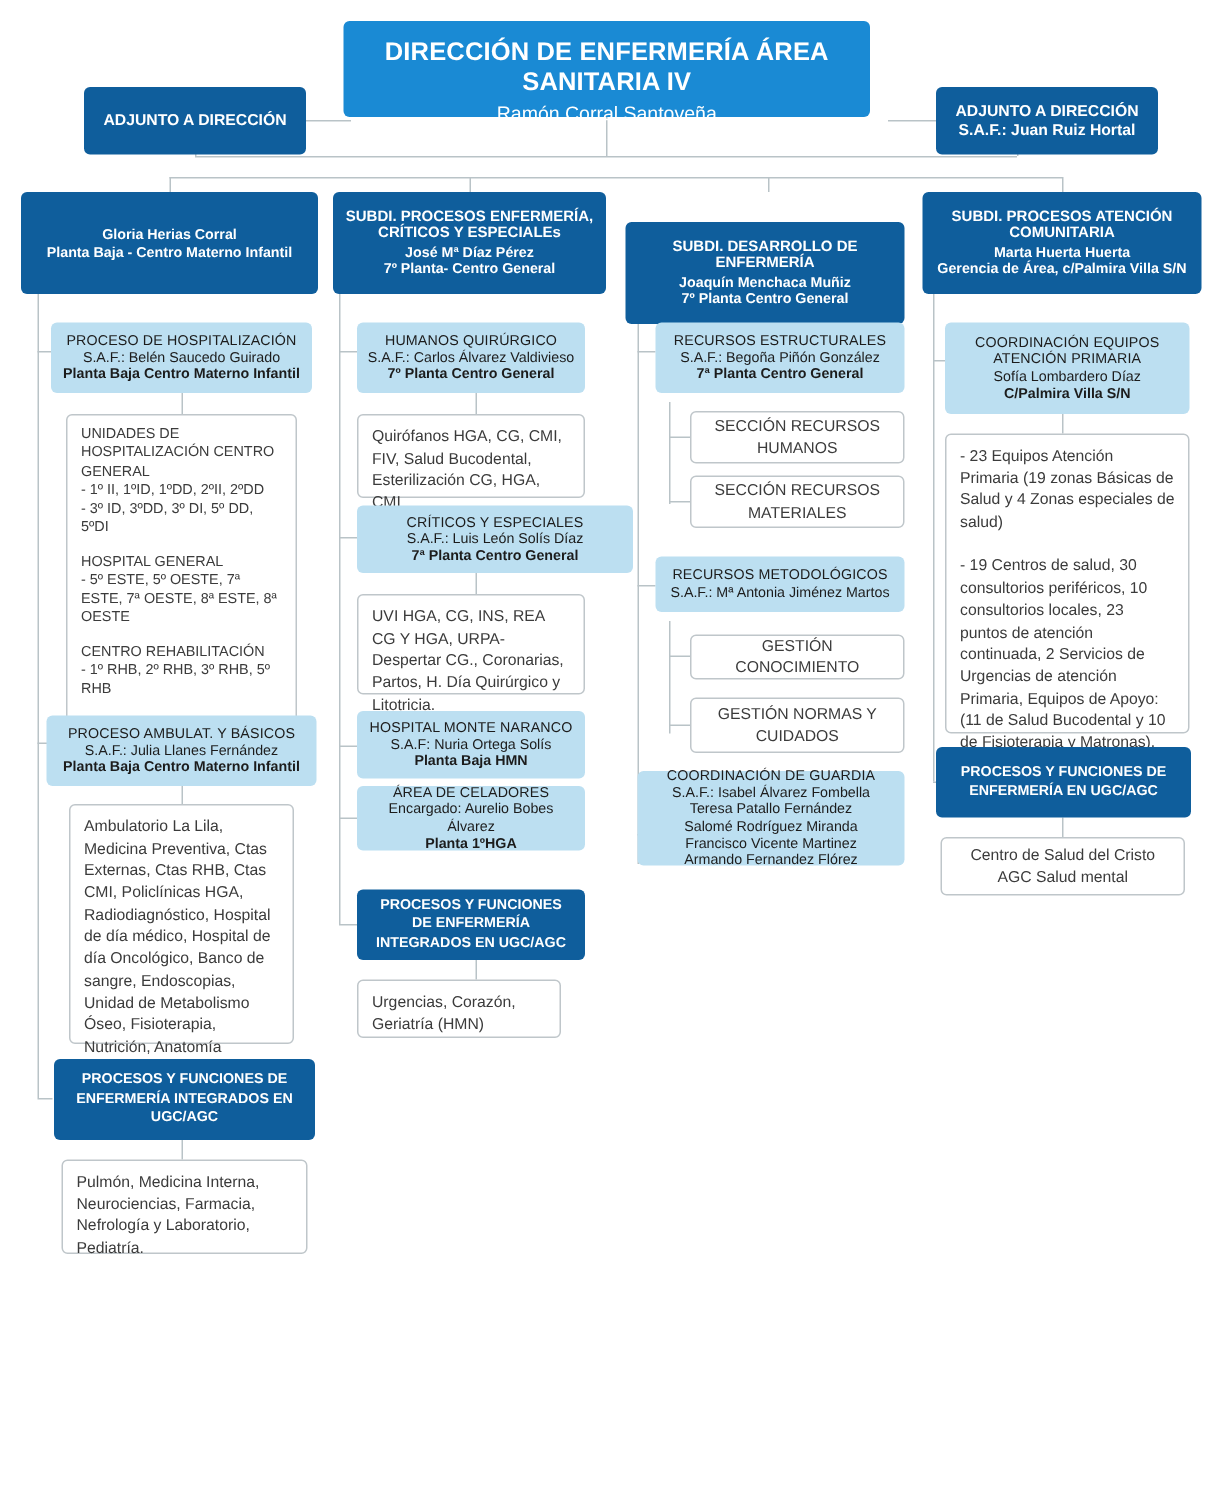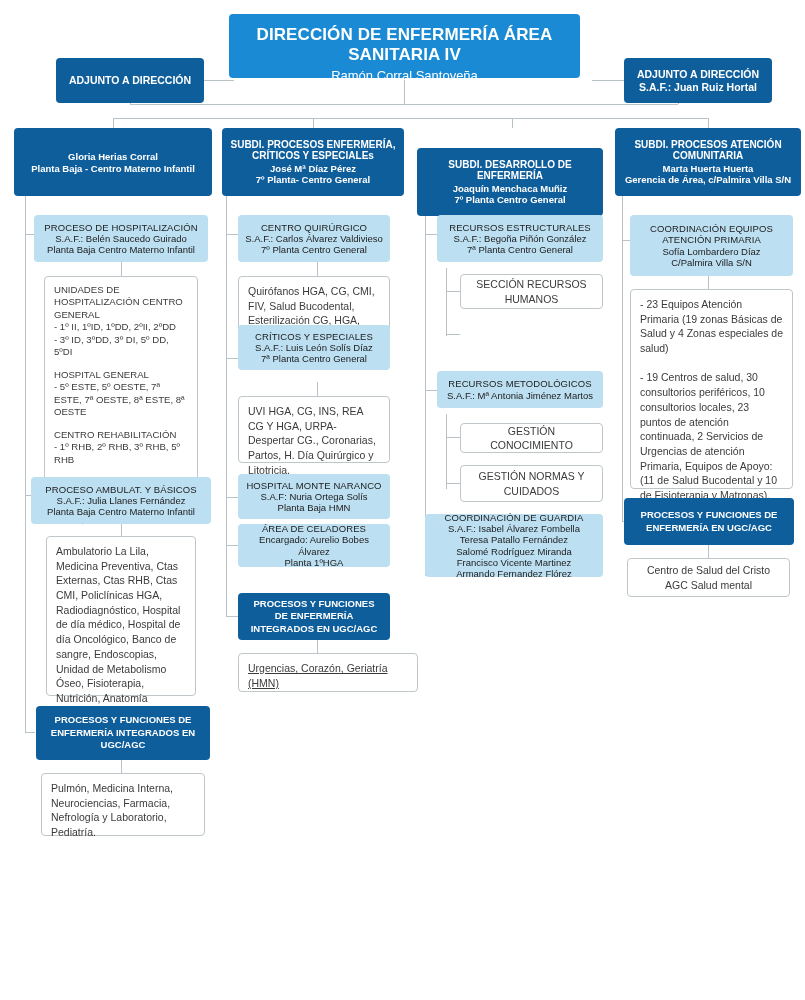--- a/index.html
+++ b/index.html
@@ -72,21 +72,21 @@
   .subdi .loc  { font-size: 9.5px; font-weight: bold; }
 
   
   .light {
     background: #bcdff1;
     color: #1c1c1c;
     padding: 6px 7px;
   }
   .light .ttl  { font-size: 9.5px; font-weight: normal; letter-spacing: .1px; }
   .light .name { font-size: 9.5px; font-weight: normal; }
-  .light .loc  { font-size: 9.5px; font-weight: normal; }
+  .light .loc  { font-size: 9.5px; font-weight: bold; }
 
   
   .white {
     background: #ffffff;
     border: 1px solid #bfc6ca;
     color: #3b3b3b;
     padding: 7px 9px;
     align-items: flex-start;
     text-align: left;
     justify-content: flex-start;
@@ -223,30 +223,30 @@
 
   <div class="node dark banner" style="left:36px; top:706px; width:174px; height:54px;">
     <div class="ttl">PROCESOS Y FUNCIONES DE ENFERMERÍA INTEGRADOS EN UGC/AGC</div>
   </div>
 
   <div class="node white" style="left:41px; top:773px; width:164px; height:63px;">
     <div class="body cap">Pulmón, Medicina Interna, Neurociencias, Farmacia, Nefrología y Laboratorio, Pediatría.</div>
   </div>
 
   <div class="node light" style="left:238px; top:215px; width:152px; height:47px;">
-    <div class="ttl">CENTRO QUIRÚRGICO</div>
+    <div class="ttl">HUMANOS QUIRÚRGICO</div>
     <div class="name">S.A.F.: Carlos Álvarez Valdivieso</div>
     <div class="loc">7º Planta Centro General</div>
   </div>
 
   <div class="node white" style="left:238px; top:276px; width:152px; height:56px;">
     <div class="body cap">Quirófanos HGA, CG, CMI, FIV, Salud Bucodental, Esterilización CG, HGA, CMI</div>
   </div>
 
-  <div class="node light" style="left:238px; top:325px; width:152px; height:45px;">
+  <div class="node light" style="left:238px; top:337px; width:184px; height:45px;">
     <div class="ttl">CRÍTICOS Y ESPECIALES</div>
     <div class="name">S.A.F.: Luis León Solís Díaz</div>
     <div class="loc">7ª Planta Centro General</div>
   </div>
 
   <div class="node white" style="left:238px; top:396px; width:152px; height:67px;">
     <div class="body cap">UVI HGA, CG, INS, REA CG Y HGA, URPA- Despertar CG., Coronarias, Partos, H. Día Quirúrgico y Litotricia.</div>
   </div>
 
   <div class="node light" style="left:238px; top:474px; width:152px; height:45px;">
@@ -258,34 +258,37 @@
   <div class="node light" style="left:238px; top:524px; width:152px; height:43px;">
     <div class="ttl">ÁREA DE CELADORES</div>
     <div class="name">Encargado: Aurelio Bobes Álvarez</div>
     <div class="loc">Planta 1ºHGA</div>
   </div>
 
   <div class="node dark banner" style="left:238px; top:593px; width:152px; height:47px;">
     <div class="ttl">PROCESOS Y FUNCIONES DE ENFERMERÍA INTEGRADOS EN UGC/AGC</div>
   </div>
 
-  <div class="node white" style="left:238px; top:653px; width:180px; height:39px;text-decoration:underline;">
+  <div class="node white" style="left:238px; top:653px; width:136px; height:39px;">
     <div class="body cap">Urgencias, Corazón, Geriatría (HMN)</div>
   </div>
 
   <div class="node light" style="left:437px; top:215px; width:166px; height:47px;">
     <div class="ttl">RECURSOS ESTRUCTURALES</div>
     <div class="name">S.A.F.: Begoña Piñón González</div>
     <div class="loc">7ª Planta Centro General</div>
   </div>
 
   <div class="node white center" style="left:460px; top:274px; width:143px; height:35px;">
     <div class="body">SECCIÓN RECURSOS HUMANOS</div>
   </div>
 
+  <div class="node white center" style="left:460px; top:317px; width:143px; height:35px;">
+    <div class="body">SECCIÓN RECURSOS MATERIALES</div>
+  </div>
 
   <div class="node light" style="left:437px; top:371px; width:166px; height:37px;">
     <div class="ttl">RECURSOS METODOLÓGICOS</div>
     <div class="name">S.A.F.: Mª Antonia Jiménez Martos</div>
   </div>
 
   <div class="node white center" style="left:460px; top:423px; width:143px; height:30px;">
     <div class="body">GESTIÓN CONOCIMIENTO</div>
   </div>
 

